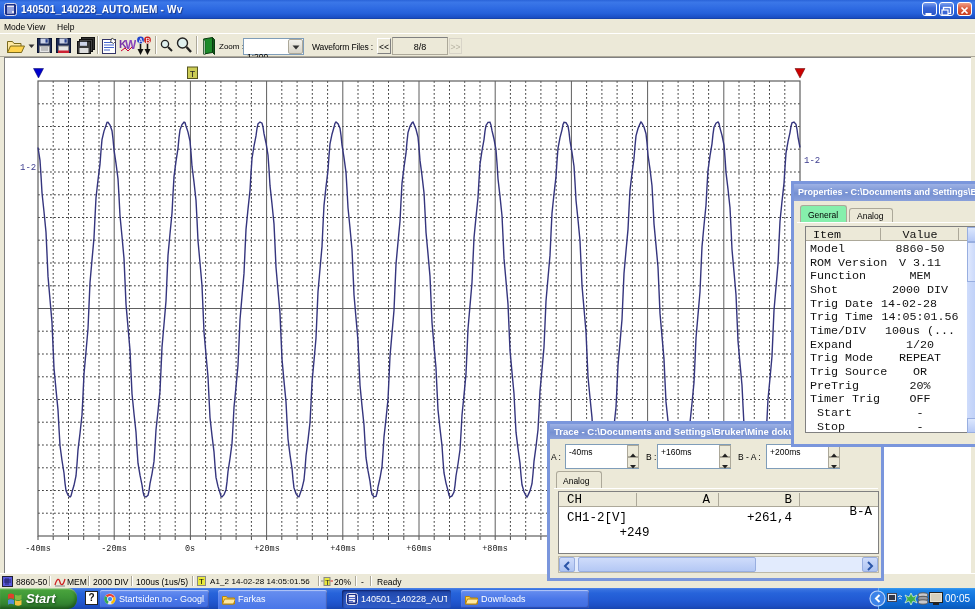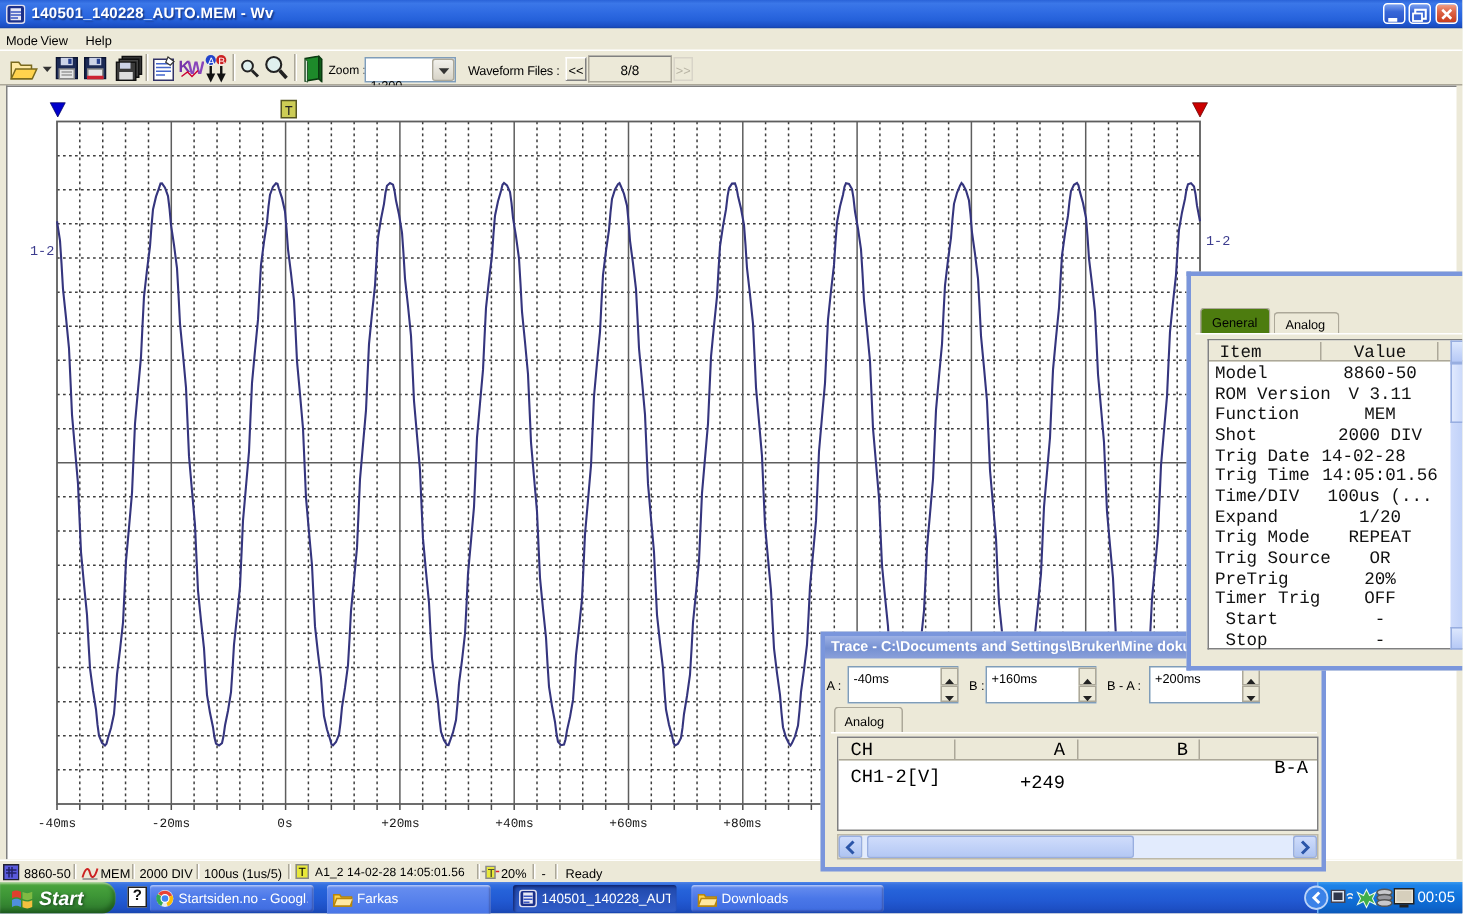--- a/index.html
+++ b/index.html
@@ -277,36 +277,40 @@
    <div class="abs" style="left:0;top:0;width:319px;height:15px;background:#ece9d8;border-bottom:1px solid #aca899">
      <div class="abs" style="left:77px;top:1px;width:1px;height:13px;background:#aca899"></div>
      <div class="abs" style="left:159px;top:1px;width:1px;height:13px;background:#aca899"></div>
      <div class="abs" style="left:240px;top:1px;width:1px;height:13px;background:#aca899"></div>
      <div class="abs" style="left:8px;top:1px;font:12.5px 'Liberation Mono',monospace">CH</div>
      <div class="abs" style="left:0;top:1px;width:151px;text-align:right;font:12.5px 'Liberation Mono',monospace">A</div>
      <div class="abs" style="left:0;top:1px;width:233px;text-align:right;font:12.5px 'Liberation Mono',monospace">B</div>
      <div class="abs" style="left:0;top:13px;width:313px;text-align:right;font:12.5px 'Liberation Mono',monospace">B-A</div>
    </div>
    <div class="abs" style="left:8px;top:19px;font:12.5px 'Liberation Mono',monospace">CH1-2[V]</div>
-   <div class="abs" style="left:0;top:23px;width:151px;text-align:right;font:12.5px 'Liberation Mono',monospace">+249</div>
+   <div class="abs" style="left:0;top:34px;width:151px;text-align:center;font:12.5px 'Liberation Mono',monospace">+249</div>
+   <div class="abs" style="left:0;top:19px;width:233px;text-align:right;font:12.5px 'Liberation Mono',monospace">+261,4</div>
  </div>
  <div class="abs" style="left:8px;top:132px;width:321px;height:17px;background:#ece9d8;border:1px solid #bcb8a8">
    <div class="abs" style="left:0;top:0;width:16px;height:15px;background:linear-gradient(180deg,#cfdcfb,#aec4f2);border:1px solid #98aee0;border-radius:2px"><svg width="14" height="13">
           <polyline points="9,3 5,7 9,11" fill="none" stroke="#2b55a8" stroke-width="2"></polyline>
         </svg></div>
    <div class="abs" style="left:16px;top:0;width:287px;height:15px;background:#e2ebfd"></div>
    <div class="abs" style="left:19px;top:0;width:178px;height:15px;background:linear-gradient(180deg,#cfdcfb,#b4c8f4);border:1px solid #98aee0;border-radius:2px"></div>
    <div class="abs" style="left:303px;top:0;width:16px;height:15px;background:linear-gradient(180deg,#cfdcfb,#aec4f2);border:1px solid #98aee0;border-radius:2px"><svg width="14" height="13">
           <polyline points="5,3 9,7 5,11" fill="none" stroke="#2b55a8" stroke-width="2"></polyline>
         </svg></div>
  </div>
 </div>
 
 <div class="abs" style="left:791px;top:181px;width:184px;height:266px;background:#ece9d8;border:3px solid #7a96dc;border-right:none;z-index:11">
- <div class="abs" style="left:6px;top:21px;width:47px;height:17px;background:#4d7c0f;border:1px solid #aca899;border-bottom:none;border-radius:3px 3px 0 0;font:8.5px 'Liberation Sans',sans-serif;padding:4px 0 0 7px">General</div>
+ <div class="abs" style="left:0;top:0;width:181px;height:17px;background:linear-gradient(180deg,#9db1e4,#7590d2 55%,#8aa0da);overflow:hidden">
+  <div class="abs" style="left:4px;top:3px;font:bold 9px 'Liberation Sans',sans-serif;color:#fff;white-space:nowrap">Properties - C:\Documents and Settings\B</div>
+ </div>
+ <div class="abs" style="left:6px;top:21px;width:47px;height:17px;background:#86efac;border:1px solid #aca899;border-bottom:none;border-radius:3px 3px 0 0;font:8.5px 'Liberation Sans',sans-serif;padding:4px 0 0 7px">General</div>
  <div class="abs" style="left:55px;top:24px;width:44px;height:14px;background:#ece9d8;border:1px solid #aca899;border-bottom:none;border-radius:3px 3px 0 0;font:8.5px 'Liberation Sans',sans-serif;padding:2px 0 0 7px">Analog</div>
  <div class="abs" style="left:3px;top:38px;width:178px;height:0;border-top:1px solid #fff"></div>
 </div>
 <div class="abs" style="z-index:11;left:805px;top:226px;width:170px;height:207px;background:#fff;border:1px solid #808080;border-right:none"></div>
 <div class="abs" style="z-index:11;left:806px;top:227px;width:169px;height:14px;background:#ece9d8;border-bottom:1px solid #aca899"></div>
 <div class="abs" style="z-index:11;left:880px;top:228px;width:1px;height:12px;background:#aca899"></div>
 <div class="abs" style="z-index:11;left:958px;top:228px;width:1px;height:12px;background:#aca899"></div>
 <div class="abs" style="z-index:11;left:813px;top:228px;font:11.7px 'Liberation Mono',monospace;color:#111">Item</div>
 <div class="abs" style="z-index:11;left:881px;top:228px;width:78px;text-align:center;font:11.7px 'Liberation Mono',monospace;color:#111">Value</div>
 <div style="z-index:11;position:absolute;left:810px;top:242.0px;font:11.7px 'Liberation Mono',monospace;color:#111;white-space:pre">Model</div>

